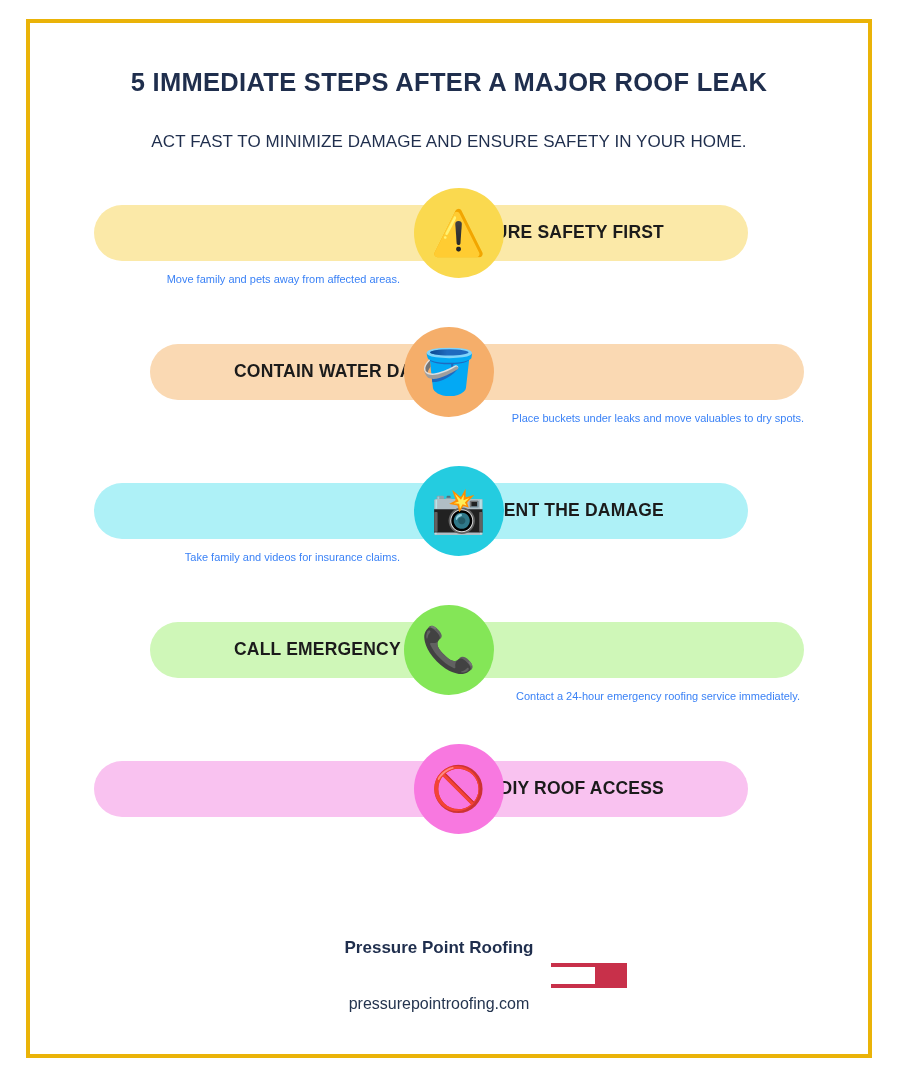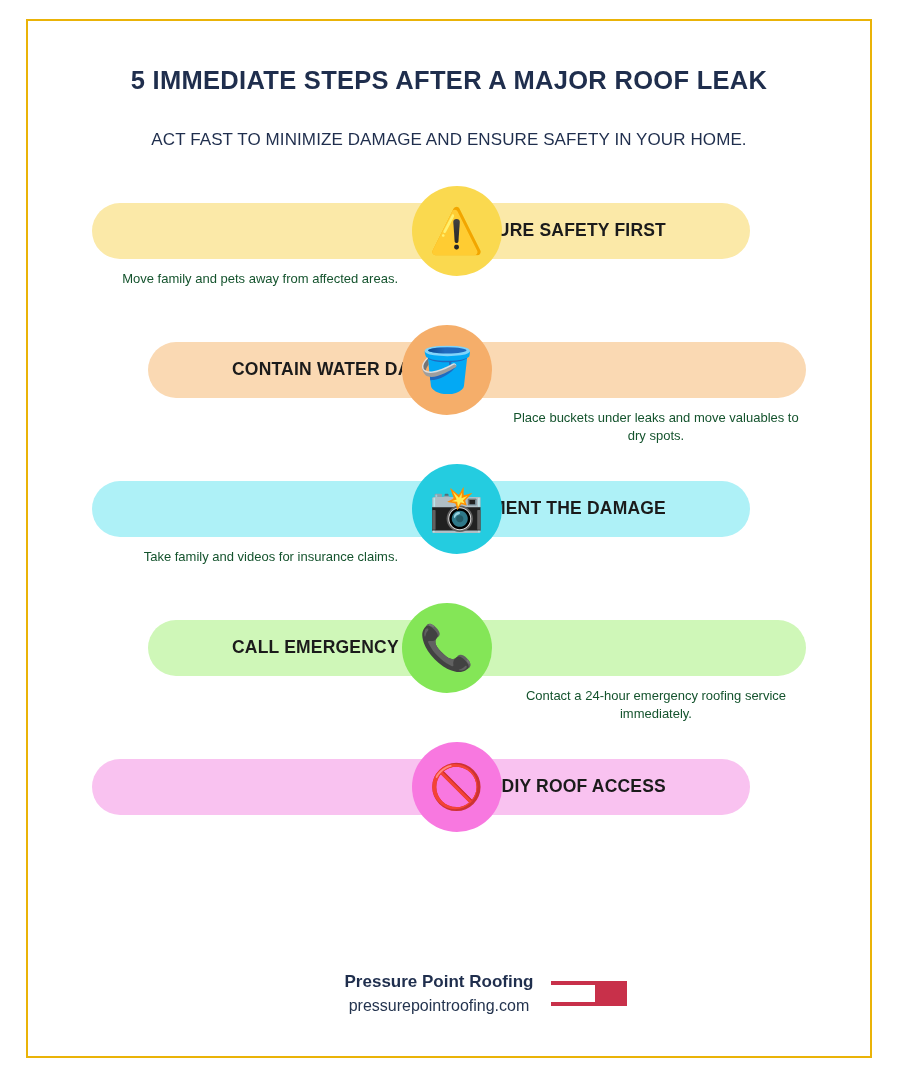--- a/index.html
+++ b/index.html
@@ -12,21 +12,21 @@
     background: #ffffff;
     font-family: "Liberation Sans", sans-serif;
     overflow: hidden;
   }
   .page {
     position: absolute;
     left: 26px;
     top: 19px;
     width: 846px;
     height: 1039px;
-    border: 2px solid #eab308;
+    border: 4px solid #eab308;
     background: #ffffff;
     box-sizing: border-box;
   }
   .header {
     text-align: center;
     padding-top: 44px;
   }
   .title {
     font-size: 25.5px;
     font-weight: bold;
@@ -97,22 +97,22 @@
   }
   .step.left .circle { left: 384px; }
   .step.right .circle { left: 374px; }
   .circle-emoji {
     font-size: 44px;
     line-height: 1;
   }
   .desc {
     position: absolute;
     top: 84px;
-    font-size: 13px;
-    color: #14532d;
+    font-size: 11px;
+    color: #3b82f6;
     line-height: 1.45;
     width: 300px;
   }
   .step.left .desc {
     left: 70px;
     text-align: right;
   }
   .step.right .desc {
     left: 478px;
     text-align: center;
@@ -134,20 +134,21 @@
   .brand {
     font-size: 17px;
     font-weight: bold;
     color: #1F2E4D;
     line-height: 1.5;
   }
   .site {
     font-size: 16px;
     color: #24344f;
     line-height: 1.5;
+    margin-top: 32px;
   }
   .logo {
     width: 76px;
     height: 17px;
     background: #ffffff;
     border-top: 4px solid #c8304a;
     border-bottom: 4px solid #c8304a;
     position: relative;
     overflow: hidden;
   }

